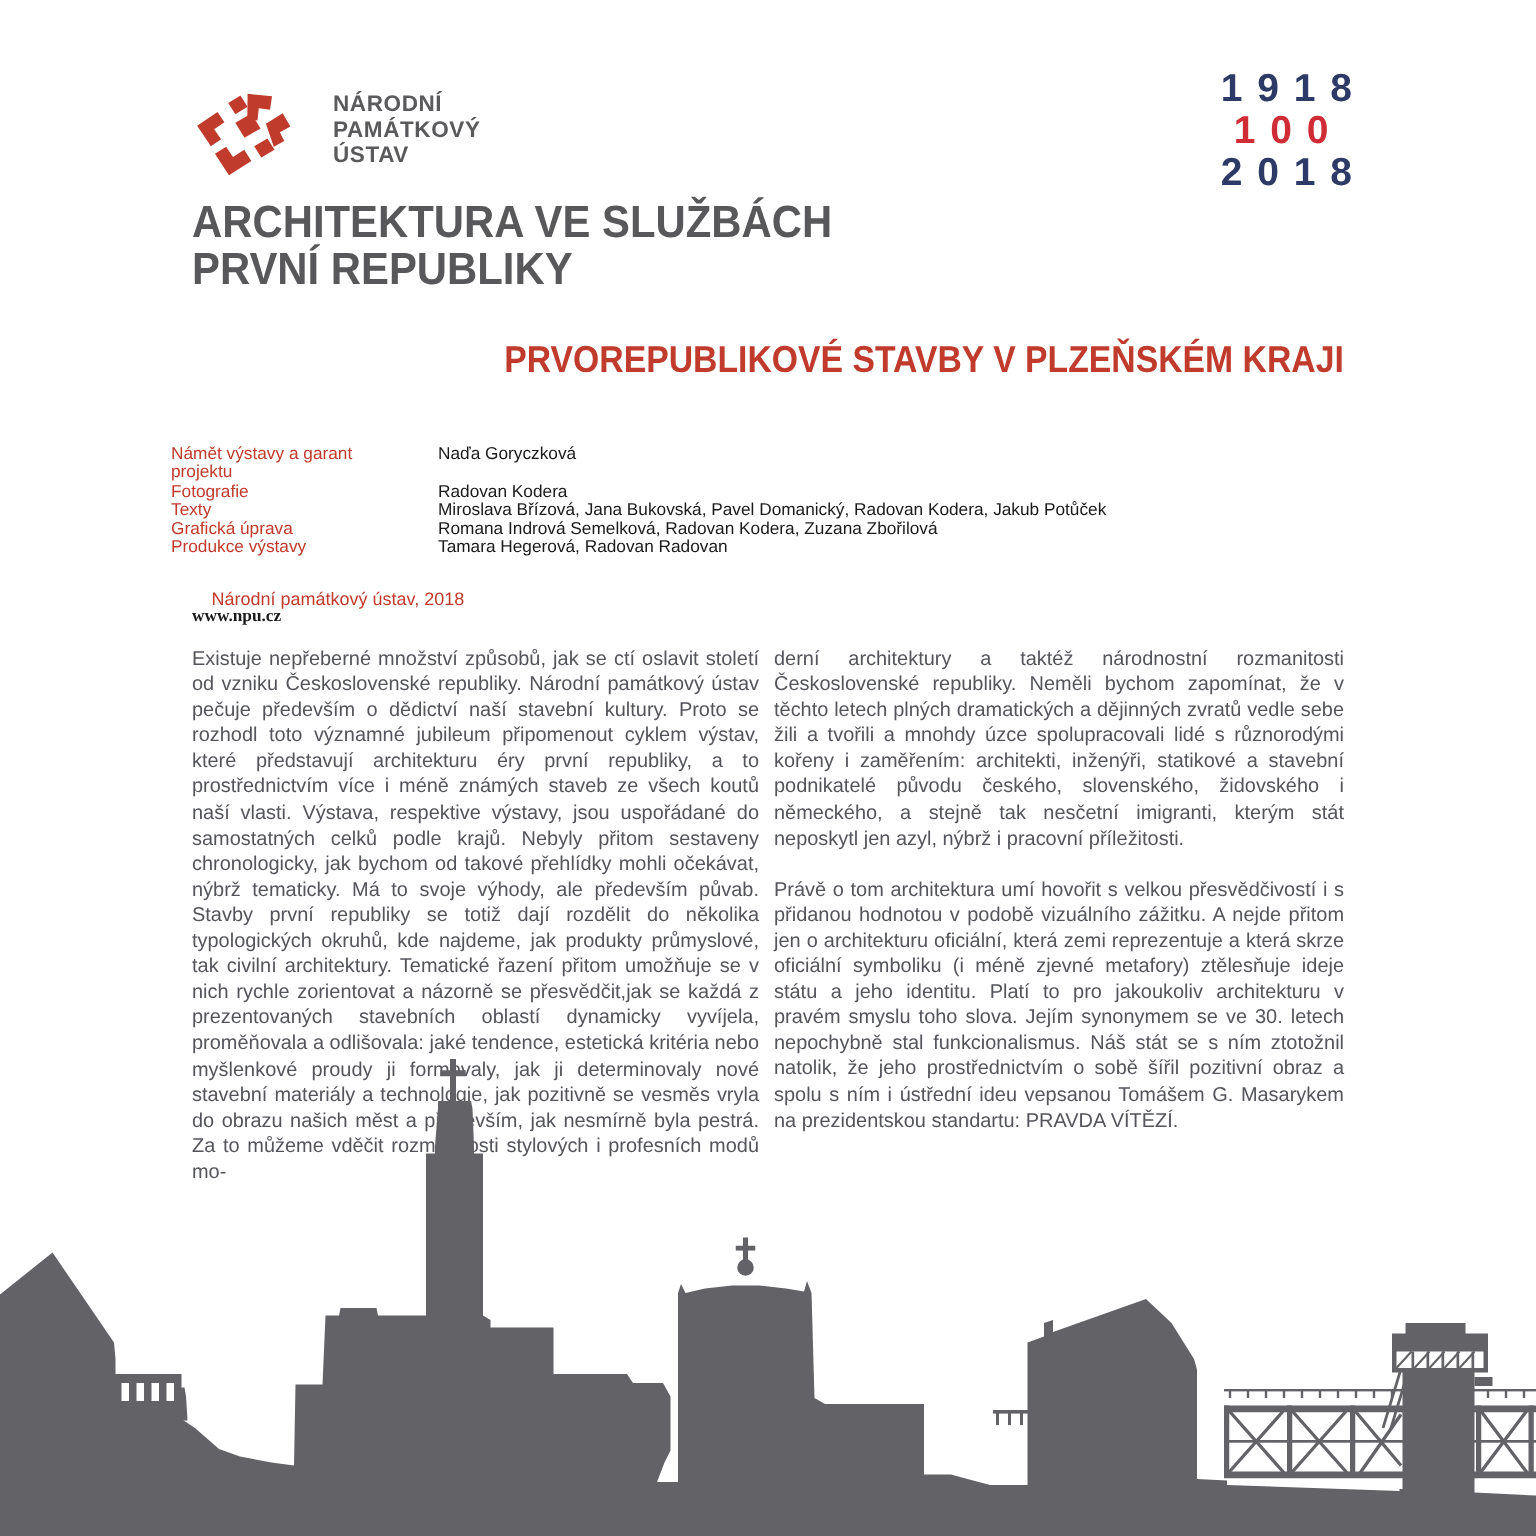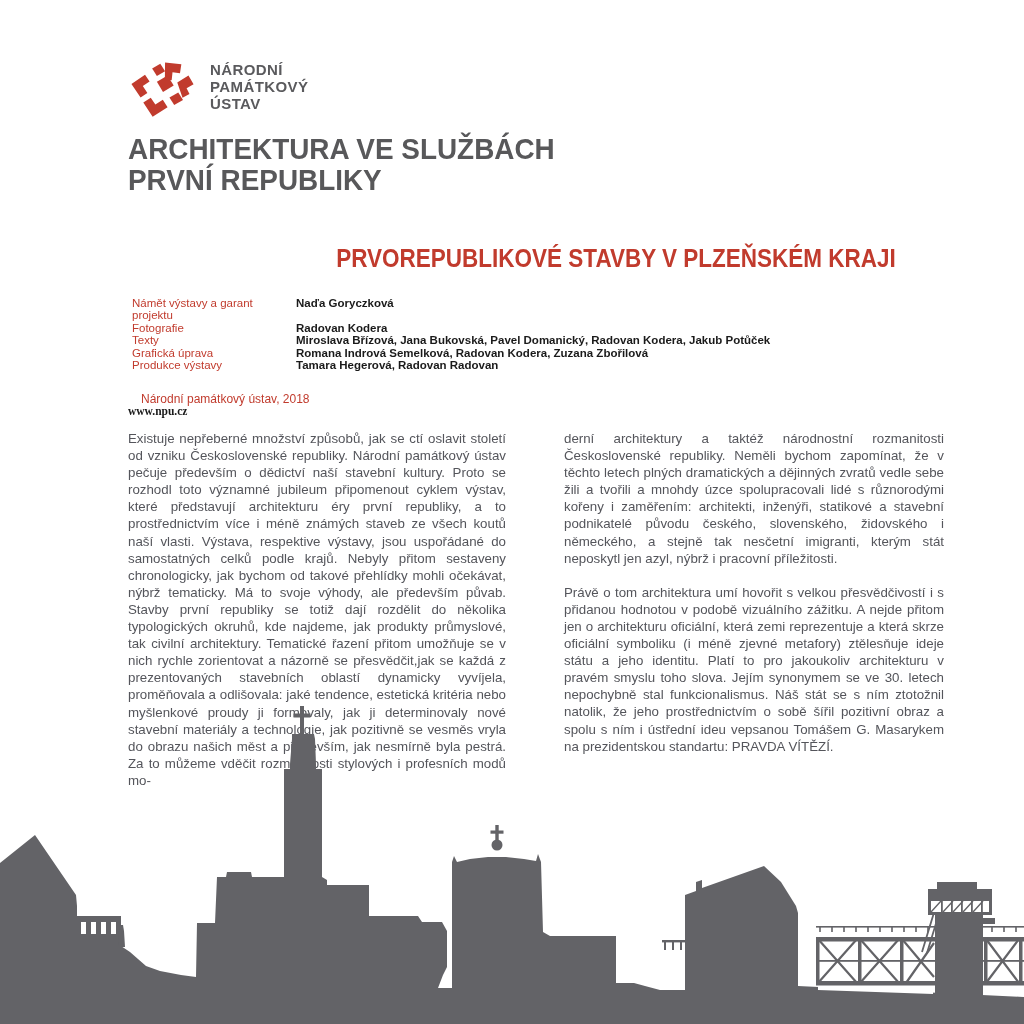--- a/index.html
+++ b/index.html
@@ -2,55 +2,55 @@
 <html><head>
 <meta charset="utf-8">
 <style>
   html,body{margin:0;padding:0;}
   body{background:#ffffff;font-family:"Liberation Sans","DejaVu Sans",sans-serif;}
   .page{position:relative;width:1024px;height:1024px;background:#fff;overflow:hidden;}
 
   
   .npu-logo{position:absolute;left:128px;top:56px;display:flex;align-items:flex-start;}
   .npu-icon{width:70px;height:66px;}
-  .npu-name{margin-left:12px;margin-top:5px;font-weight:bold;font-size:15px;
+  .npu-name{margin-left:24px;margin-top:5px;font-weight:bold;font-size:15px;
             line-height:17px;color:#5a5a5d;letter-spacing:.4px;}
 
   
   .anniv{position:absolute;left:804px;top:44px;width:100px;text-align:center;
          font-weight:bold;font-size:26px;line-height:28px;letter-spacing:.38em;text-indent:.38em;}
   .anniv .navy{color:#2d3a66;}
   .anniv .red{color:#d02c35;}
 
   
   .title{position:absolute;left:128px;top:133px;font-weight:bold;font-size:30px;
          line-height:31px;color:#58585a;transform:scaleX(.93);transform-origin:left top;
          white-space:nowrap;}
 
   
-  .subtitle-wrap{position:absolute;left:128px;top:244px;width:768px;text-align:right;}
+  .subtitle-wrap{position:absolute;left:128px;top:226px;width:768px;text-align:right;}
   .subtitle{display:inline-block;font-weight:bold;font-size:25px;color:#c13b2d;
             transform:scaleX(.9);transform-origin:right top;white-space:nowrap;}
 
   
-  .credits{position:absolute;left:132px;top:297px;font-size:11.5px;line-height:12.4px;}
+  .credits{position:absolute;left:114px;top:297px;font-size:11.5px;line-height:12.4px;}
   .credit-row{display:flex;}
   .credit-label{width:164px;color:#c13b2d;flex:0 0 164px;}
-  .credit-value{color:#1a1a1a;font-weight:bold;white-space:nowrap;}
+  .credit-value{color:#1a1a1a;font-weight:normal;white-space:nowrap;margin-left:14px;}
 
   .support-note{position:absolute;left:128px;top:367px;width:780px;
                 font-size:11.5px;font-weight:bold;color:#1a1a1a;}
   .publisher{position:absolute;left:128px;top:392px;font-size:12px;color:#c13b2d;padding-left:13px;}
   .website{position:absolute;left:128px;top:405px;font-size:11.5px;font-weight:bold;color:#1a1a1a;font-family:Liberation Serif, serif;}
 
   
   .col{position:absolute;top:430px;font-size:13.3px;line-height:17.1px;color:#54555b;
        text-align:justify;}
   .col-1{left:128px;width:378px;}
-  .col-2{left:516px;width:380px;margin-left:48px;}
+  .col-2{left:516px;width:380px;}
   .col p{margin:0 0 17px 0;}
   .lead{font-weight:normal;}
 
   
   .skyline{position:absolute;left:0;bottom:0;width:1024px;height:330px;display:block;}
   .sil{fill:#636367;}
   .sil-stroke{stroke:#636367;fill:none;}
   .hole{fill:#ffffff;}
 </style>
 </head>
@@ -70,20 +70,25 @@
         <path d="M56,60 L70,56 L74,68 L60,72 Z"></path>
       </g>
     </svg>
     <div class="npu-name">
       <div>NÁRODNÍ</div>
       <div>PAMÁTKOVÝ</div>
       <div>ÚSTAV</div>
     </div>
   </div>
 
+  <div class="anniv">
+    <div class="navy">1918</div>
+    <div class="red">100</div>
+    <div class="navy">2018</div>
+  </div>
 
   <div class="title">
     <div>ARCHITEKTURA VE SLUŽBÁCH</div>
     <div>PRVNÍ REPUBLIKY</div>
   </div>
 
   <div class="subtitle-wrap">
     <span class="subtitle">PRVOREPUBLIKOVÉ STAVBY V PLZEŇSKÉM KRAJI</span>
   </div>
 

